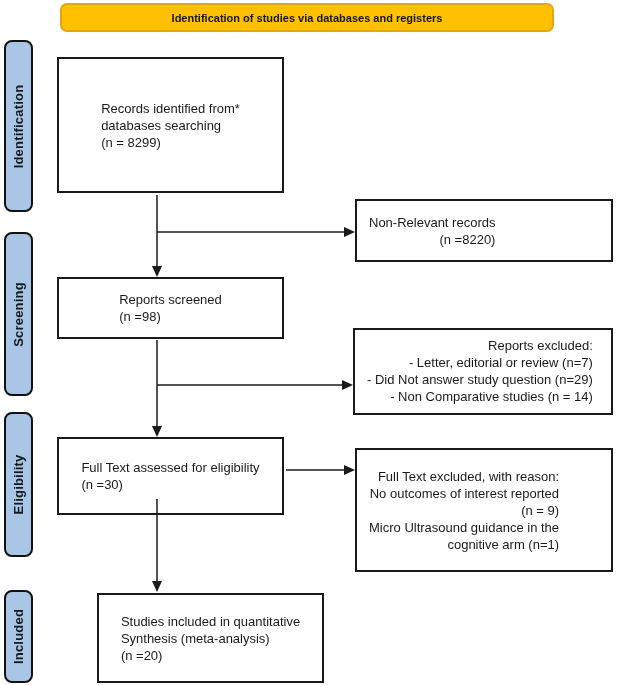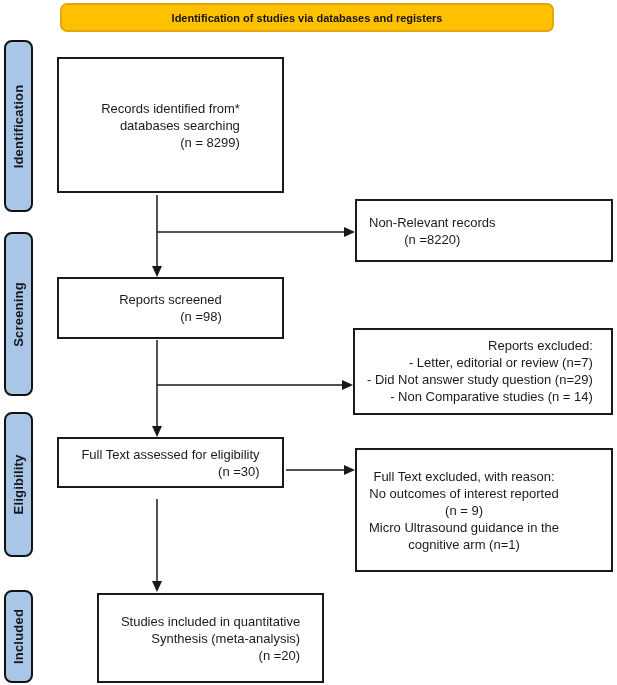--- a/index.html
+++ b/index.html
@@ -45,22 +45,22 @@
     position: absolute;
     box-sizing: border-box;
     background: #ffffff;
     border: 2px solid #1a1a1a;
     font-size: 13px;
     line-height: 17px;
     white-space: pre-line;
     display: flex;
     align-items: center;
   }
-  .box.center { justify-content: center; text-align: right; padding: 0 6px; }
-  .box.left   { text-align: center; padding: 0 6px 0 12px; }
+  .box.center { justify-content: center; text-align: left; padding: 0 6px; }
+  .box.left   { text-align: right; padding: 0 6px 0 12px; }
   .box.left-top { text-align: right; align-items: flex-start; padding: 7px 6px 12px 12px; }
   .arrows {
     position: absolute;
     left: 0; top: 0;
     pointer-events: none;
   }
 </style>
 </head>
 <body>
 
@@ -83,21 +83,21 @@
     <span>Included</span>
   </div>
 
   <div class="box center" style="left:57px; top:57px; width:227px; height:136px;">Records identified from*
 databases searching
 (n = 8299)</div>
 
   <div class="box center" style="left:57px; top:277px; width:227px; height:62px;">Reports screened
 (n =98)</div>
 
-  <div class="box center" style="left:57px; top:437px; width:227px; height:51px;">Full Text assessed for eligibility
+  <div class="box center" style="left:57px; top:437px; width:227px; height:78px;">Full Text assessed for eligibility
 (n =30)</div>
 
   <div class="box center" style="left:57px; top:593px; width:227px; height:90px;margin-left:40px;">Studies included in quantitative
 Synthesis  (meta-analysis)
 (n =20)</div>
 
   <div class="box left" style="left:355px; top:199px; width:258px; height:63px;">Non-Relevant records
 (n =8220)</div>
 
   <div class="box left-top" style="left:353px; top:328px; width:260px; height:87px;">Reports excluded:

